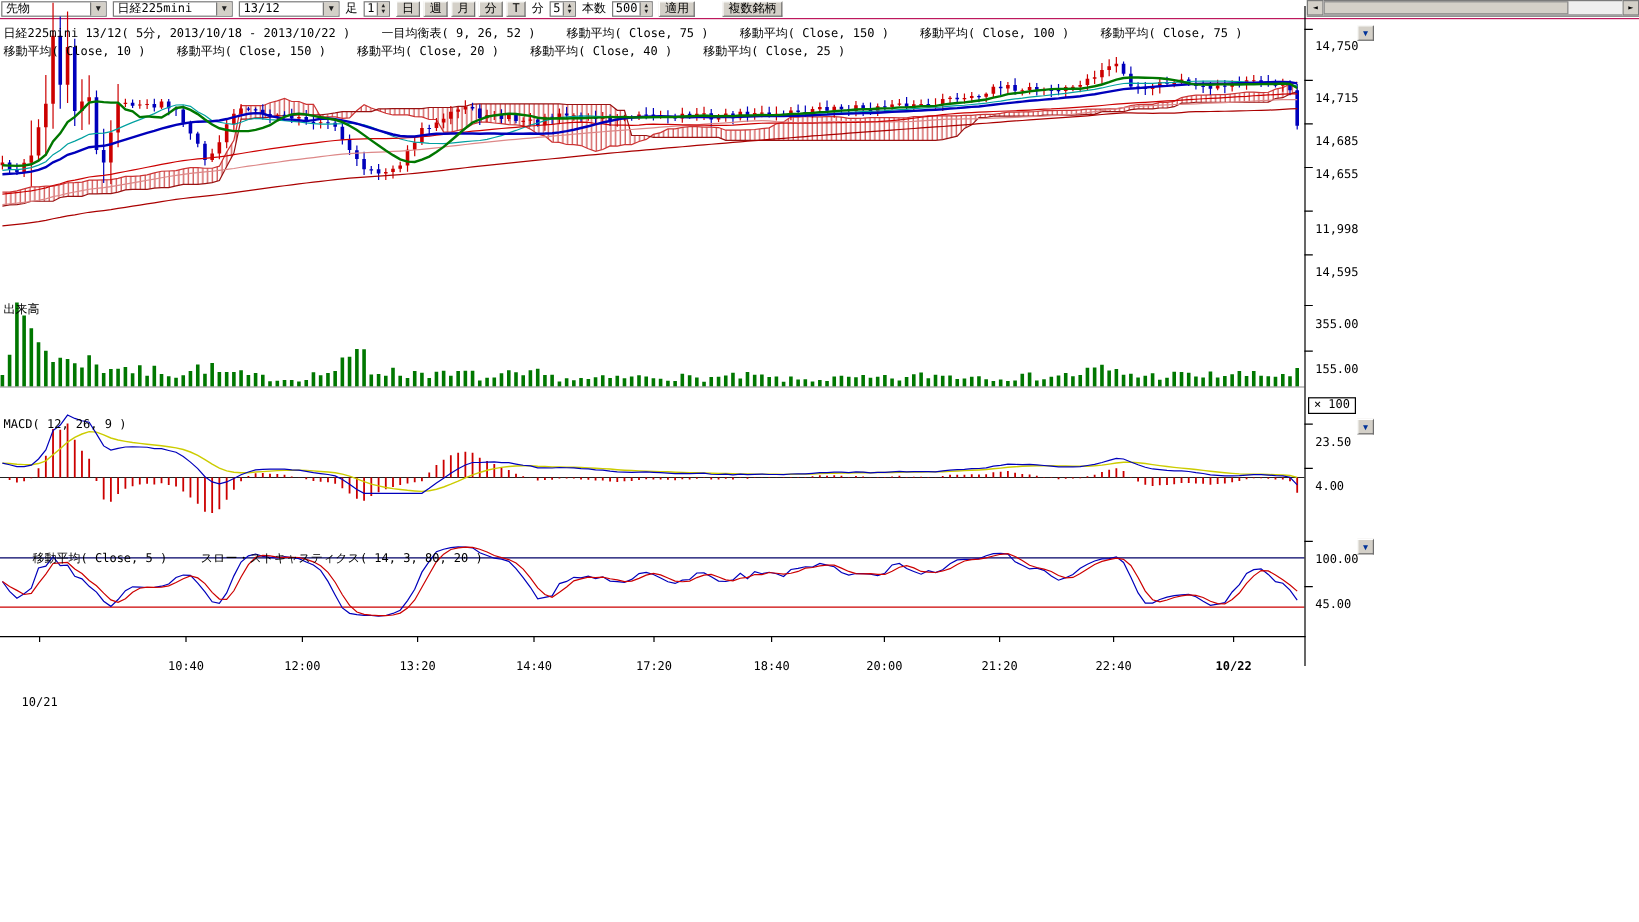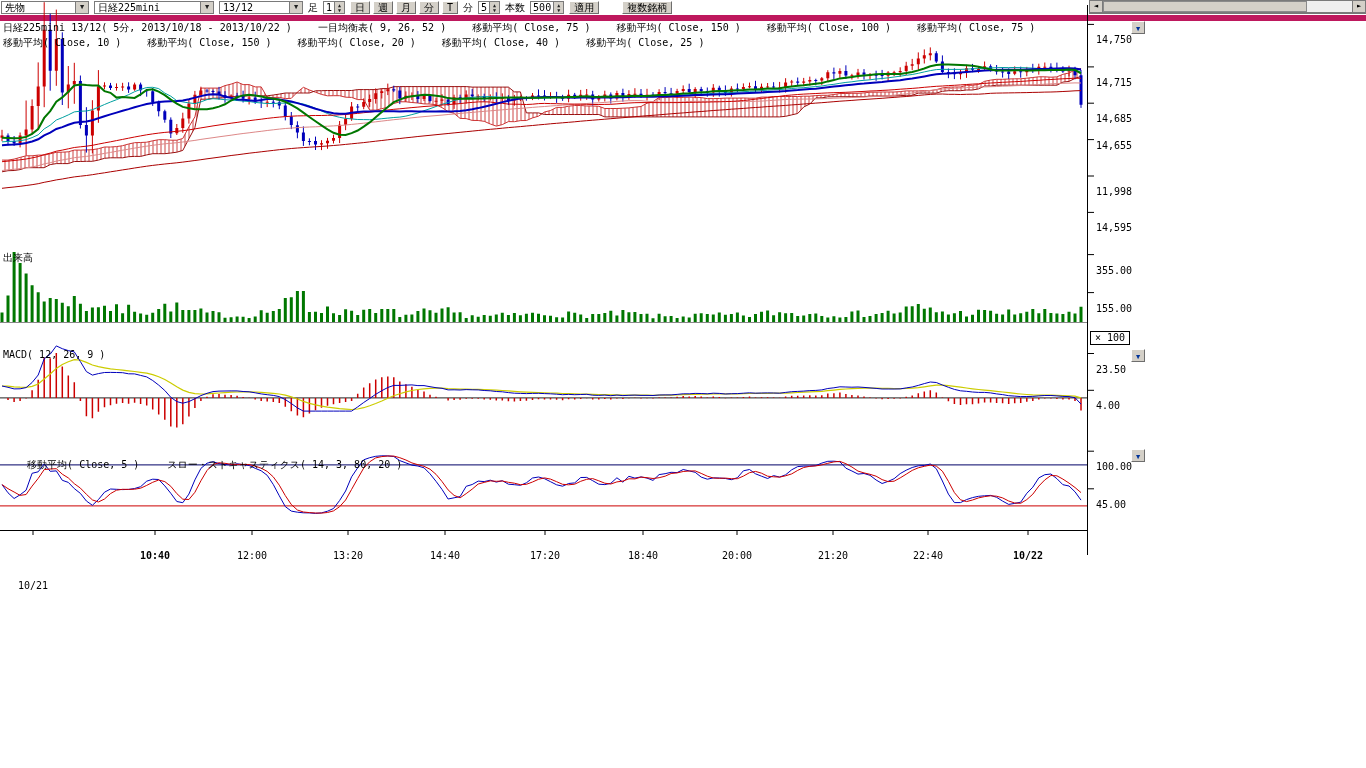--- a/index.html
+++ b/index.html
@@ -1,20 +1,20 @@
 <!DOCTYPE html>
 <html><head>
 <meta charset="utf-8">
 <style>
   html,body{margin:0;padding:0;background:#fff;}
   body{width:1366px;height:768px;overflow:hidden;font-family:"DejaVu Sans Mono","Liberation Mono",monospace;font-size:10px;color:#000;}
   .app{position:relative;width:1366px;height:768px;background:#fff;}
 
   
-  .toolbar{position:absolute;left:0;top:0;width:1366px;height:15px;background:#fff;border-bottom:6px solid #be185d;}
+  .toolbar{position:absolute;left:0;top:0;width:1366px;height:15px;background:#fff;border-bottom:1px solid #be185d;}
   .tb-left{position:absolute;left:0;top:0;height:15px;display:flex;align-items:center;gap:5px;padding-left:1px;}
   .combo{display:flex;align-items:stretch;height:13px;border:1px solid #7a7a7a;background:#fff;box-sizing:border-box;}
   .combo .ctxt{padding:0 3px;line-height:11px;white-space:nowrap;overflow:hidden;flex:1;}
   .combo .dd{width:12px;background:#d4d0c8;border-left:1px solid #7a7a7a;font-size:7px;line-height:11px;text-align:center;color:#222;}
   .tlabel{line-height:13px;white-space:nowrap;}
   .spin{display:flex;align-items:stretch;height:13px;border:1px solid #7a7a7a;background:#fff;box-sizing:border-box;}
   .spin .num{padding:0 2px;line-height:11px;}
   .spin .arrows{width:9px;background:#d4d0c8;border-left:1px solid #7a7a7a;display:flex;flex-direction:column;justify-content:center;font-size:5px;line-height:5px;text-align:center;color:#222;}
   .wbtn{height:13px;background:#d4d0c8;border-top:1px solid #fff;border-left:1px solid #fff;border-right:1px solid #6e6e6e;border-bottom:1px solid #6e6e6e;padding:0 4px;font-family:inherit;font-size:10px;line-height:11px;white-space:nowrap;cursor:default;}
   .pgroup{display:flex;gap:3px;}
@@ -39,21 +39,21 @@
 <body>
 
 <div class="app">
 
   <div class="toolbar">
     <div class="tb-left">
       <div class="combo" style="width:88px">
         <span class="ctxt">先物</span>
         <span class="dd">▼</span>
       </div>
-      <div class="combo" style="width:120px">
+      <div class="combo" style="width:100px">
         <span class="ctxt">日経225mini</span>
         <span class="dd">▼</span>
       </div>
       <div class="combo" style="width:84px">
         <span class="ctxt">13/12</span>
         <span class="dd">▼</span>
       </div>
       <span class="tlabel">足</span>
       <div class="spin">
         <span class="num">1</span>
@@ -171,21 +171,21 @@
       <div class="ylab" style="top: 222px;">14,595</div>
       <div class="ylab" style="top: 265px;">355.00</div>
       <div class="ylab" style="top: 303px;">155.00</div>
       <div class="ylab" style="top: 364px;">23.50</div>
       <div class="ylab" style="top: 400px;">4.00</div>
       <div class="ylab" style="top: 461px;">100.00</div>
       <div class="ylab" style="top: 499px;">45.00</div>
     </div>
   <div id="xlabels">
       <div class="xlab" style="left: 33px; top: 580px;">10/21</div>
-      <div class="xlab" style="left: 155px; top: 550px; font-weight: bold;">10:40</div>
+      <div class="xlab" style="left: 155px; top: 550px;">10:40</div>
       <div class="xlab" style="left: 252px; top: 550px;">12:00</div>
       <div class="xlab" style="left: 348px; top: 550px;">13:20</div>
       <div class="xlab" style="left: 445px; top: 550px;">14:40</div>
       <div class="xlab" style="left: 545px; top: 550px;">17:20</div>
       <div class="xlab" style="left: 643px; top: 550px;">18:40</div>
       <div class="xlab" style="left: 737px; top: 550px;">20:00</div>
       <div class="xlab" style="left: 833px; top: 550px;">21:20</div>
       <div class="xlab" style="left: 928px; top: 550px;">22:40</div>
       <div class="xlab" style="left: 1028px; top: 550px; font-weight: bold;">10/22</div>
     </div>

